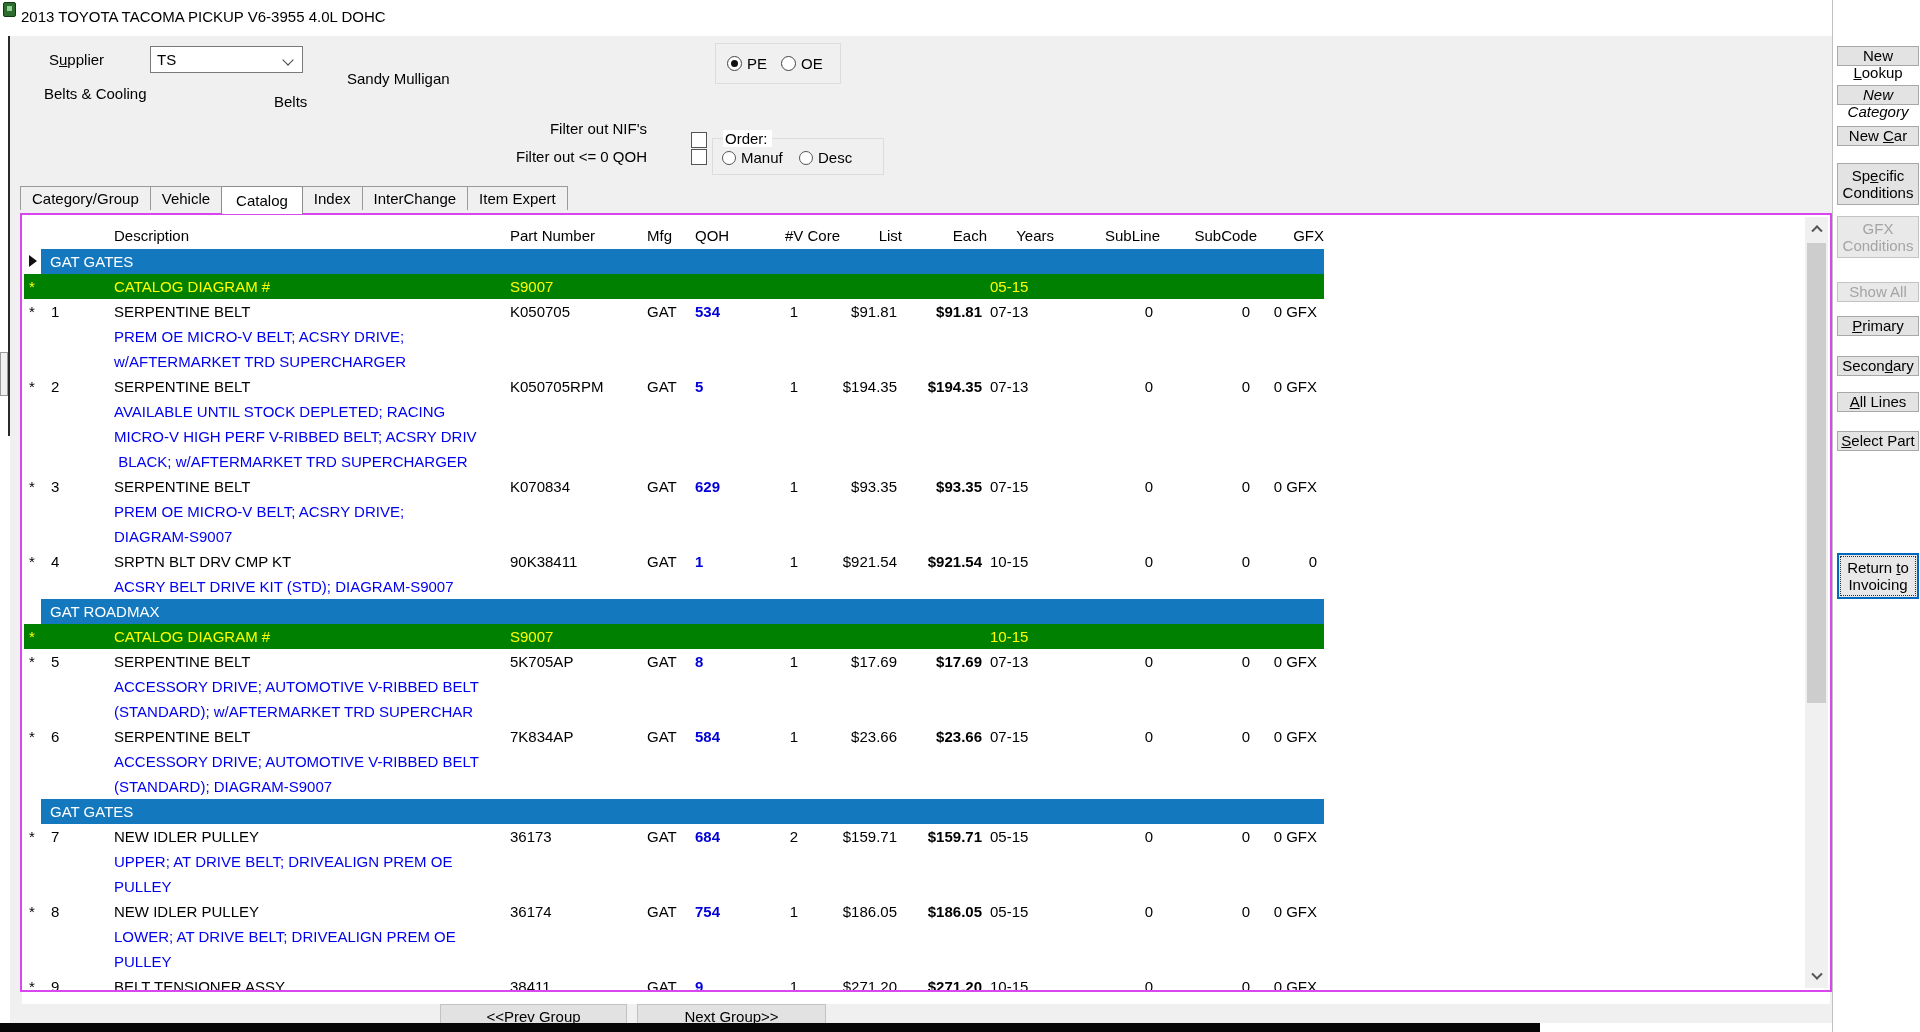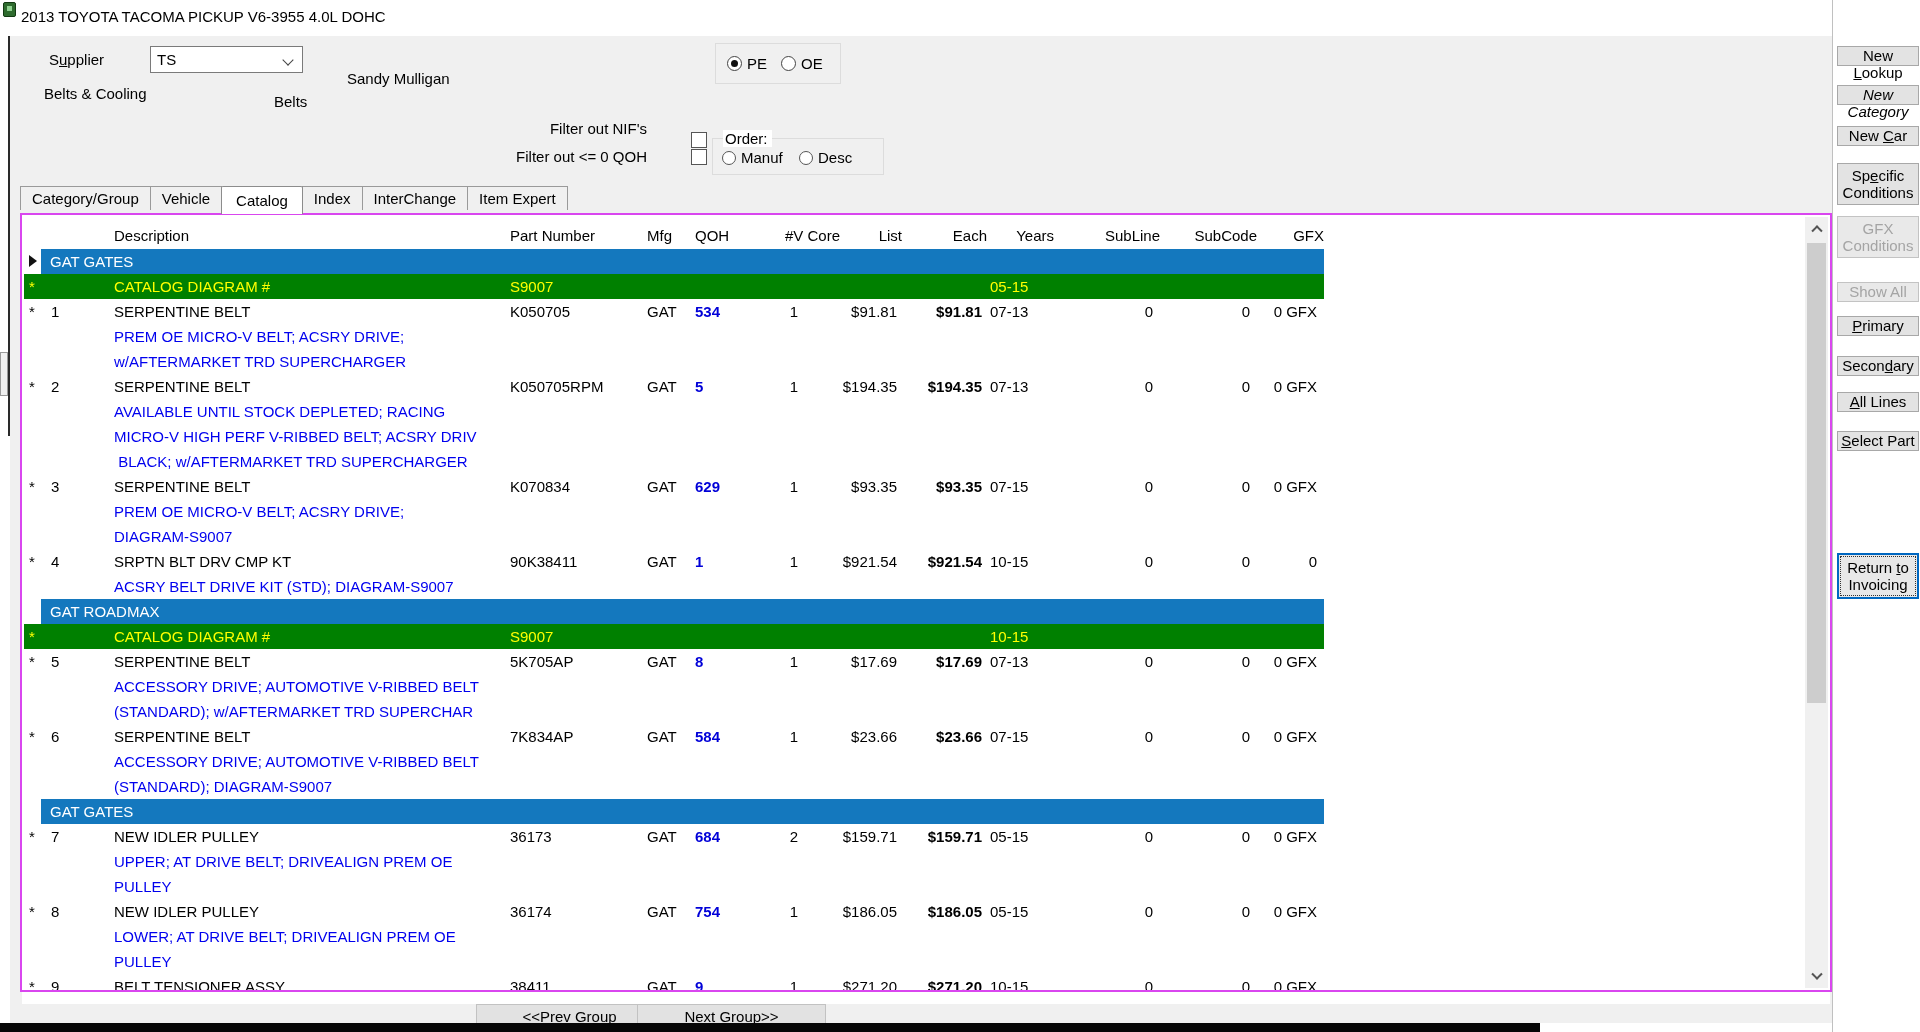--- a/index.html
+++ b/index.html
@@ -106,21 +106,21 @@
   .side-buttons .sbtn:nth-child(6)  { margin-top:24px; }
   .side-buttons .sbtn:nth-child(7)  { margin-top:14px; }
   .side-buttons .sbtn:nth-child(8)  { margin-top:20px; }
   .side-buttons .sbtn:nth-child(9)  { margin-top:16px; }
   .side-buttons .sbtn:nth-child(10) { margin-top:19px; }
   .side-buttons .sbtn:nth-child(11) { margin-top:102px; }
 
   
   .bottom-white { position:absolute; left:22px; top:992px; width:1808px; height:12px; background:#fff; }
   .nav-btn { position:absolute; top:1004px; height:26px; background:#e2e2e2; border:1px solid #c2c2c2; font-size:15px; text-align:center; line-height:24px; font-family:"Liberation Sans",sans-serif; }
-  .prev-btn { left:476px; width:187px; }
+  .prev-btn { left:440px; width:187px; }
   .next-btn { left:637px; width:189px; }
   u { text-decoration:underline; }
 </style>
 </head>
 <body>
 
 <div class="screen">
   <div class="behind-line"></div>
   <div class="left-edge-tab"></div>
 

